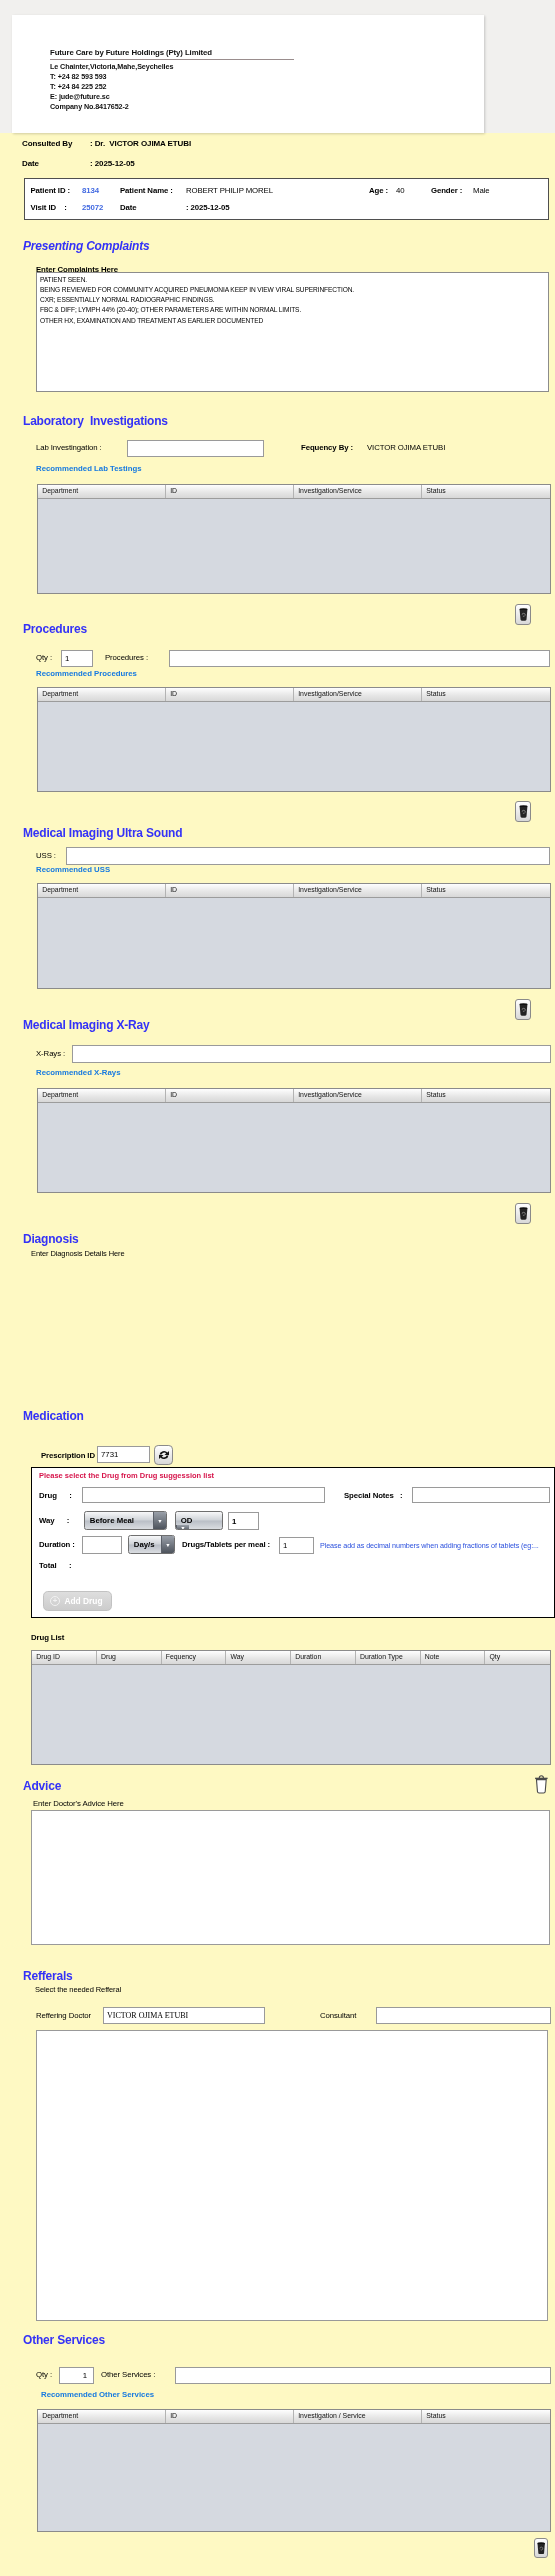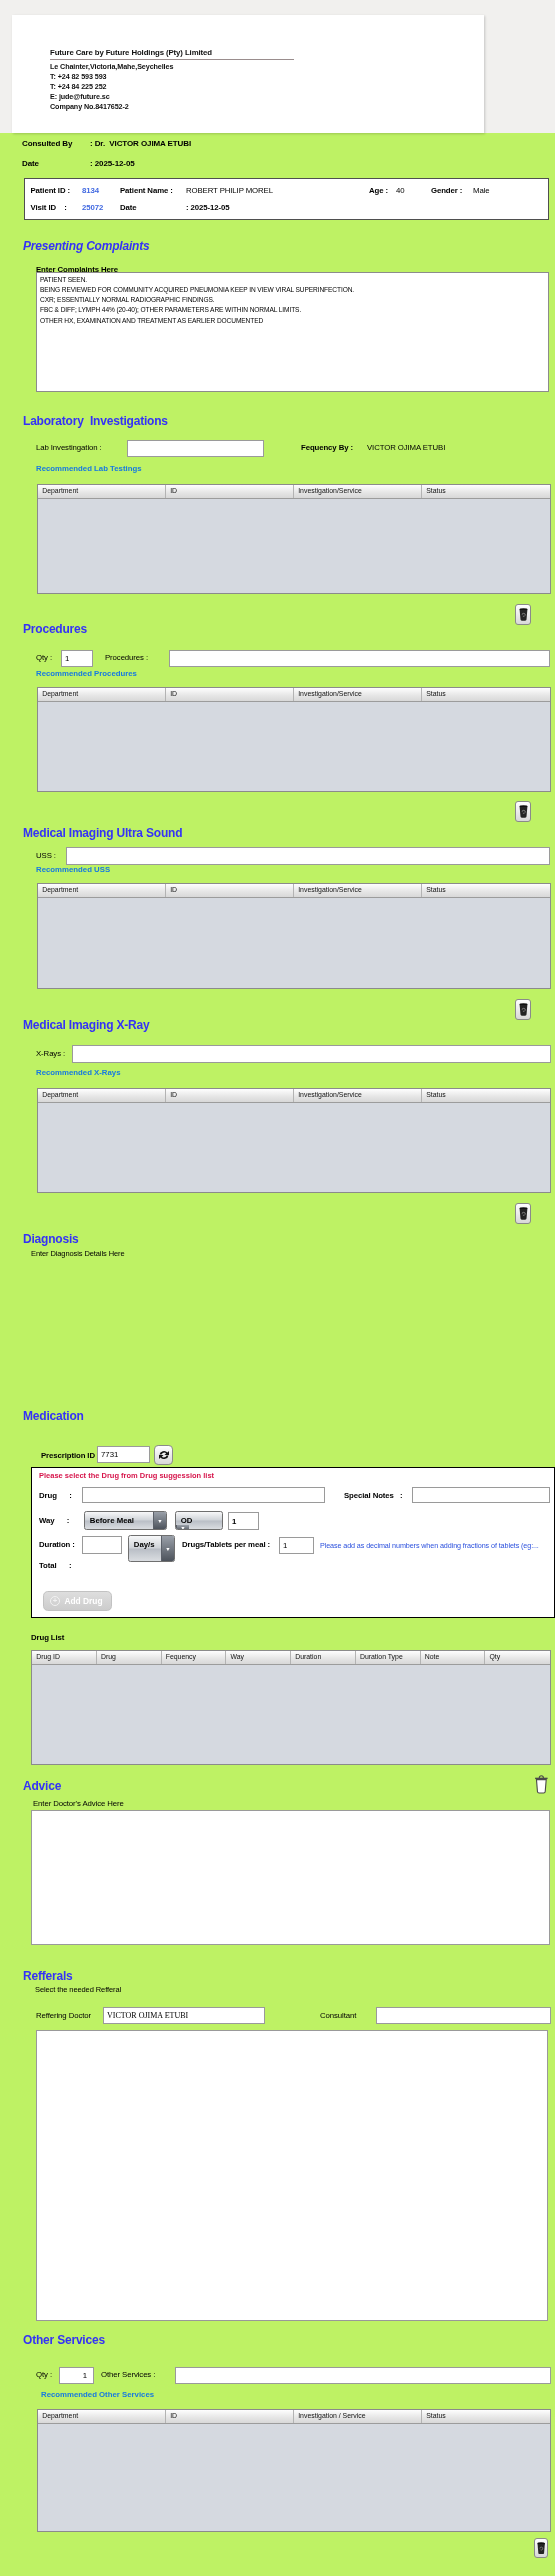--- a/index.html
+++ b/index.html
@@ -1,17 +1,17 @@
 <!DOCTYPE html>
 <html style="font-size:9.6px"><head>
 <meta charset="utf-8">
 <style>
   * { margin:0; padding:0; box-sizing:border-box; }
   body { background:#e8e7e5; font-family:"Liberation Sans", sans-serif; }
-  #screen { position:relative; width:556px; height:2576px; background:#bef264; overflow:hidden; margin:0 auto; }
+  #screen { position:relative; width:556px; height:2576px; background:#fef9c3; overflow:hidden; margin:0 auto; }
   .abs { position:absolute; }
   .top-band { left:0; top:0; width:556px; height:133px; background:#f1f0ee; }
   .header-card { left:12px; top:15px; width:472px; height:118px; background:#ffffff; box-shadow:1.2px 1.2px 2.4px rgba(0,0,0,0.18); }
   .company-name { left:50px; top:48px; font-size:7.8px; font-weight:bold; color:#111; letter-spacing:-0.1px; }
   .company-rule { left:50px; top:59px; width:244px; height:0.6px; background:#9a8d8d; }
   .addr { left:50px; font-size:7.2px; font-weight:600; color:#111; letter-spacing:-0.1px; }
   .sec-h { font-size:12px; font-weight:bold; color:#3432f7; white-space:pre; letter-spacing:-0.2px; }
   .lbl-b { font-size:7.8px; font-weight:bold; color:#000; letter-spacing:-0.1px; white-space:pre; }
   .lbl-r { font-size:7.8px; color:#000; letter-spacing:-0.1px; white-space:pre; }
   .link { font-size:7.8px; font-weight:bold; color:#177ae0; white-space:pre; }
@@ -193,21 +193,21 @@
     <div class="dd-arrow">▼</div>
   </div>
   <div class="dd" style="left:175px; top:1511px; width:48px; height:19px;flex-direction:column;">
     <div class="dd-text">OD</div>
     <div class="dd-arrow">▼</div>
   </div>
   <input class="inp" style="left: 228px; top: 1512px; width: 30.5px; height: 18px; font-weight: bold;" value="1">
 
   <div class="m-lbl" style="left:39px; top:1540px;">Duration :</div>
   <input class="inp" style="left: 82px; top: 1536px; width: 40px; height: 18px;" value="">
-  <div class="dd" style="left:128px; top:1535px; width:47px; height:27px;">
+  <div class="dd" style="left:128px; top:1535px; width:47px; height:19px;">
     <div class="dd-text">Day/s</div>
     <div class="dd-arrow">▼</div>
   </div>
   <div class="m-lbl" style="left:182px; top:1540px; font-weight:bold;">Drugs/Tablets per meal :</div>
   <input class="inp" style="left: 279px; top: 1537px; width: 35px; height: 16.7px;" value="1">
   <div class="hint-blue" style="left:320px; top:1541px;">Please add as decimal numbers when adding fractions of tablets (eg:...</div>
 
   <div class="m-lbl" style="left:39px; top:1561px;">Total      :</div>
 
   <div class="add-btn">

